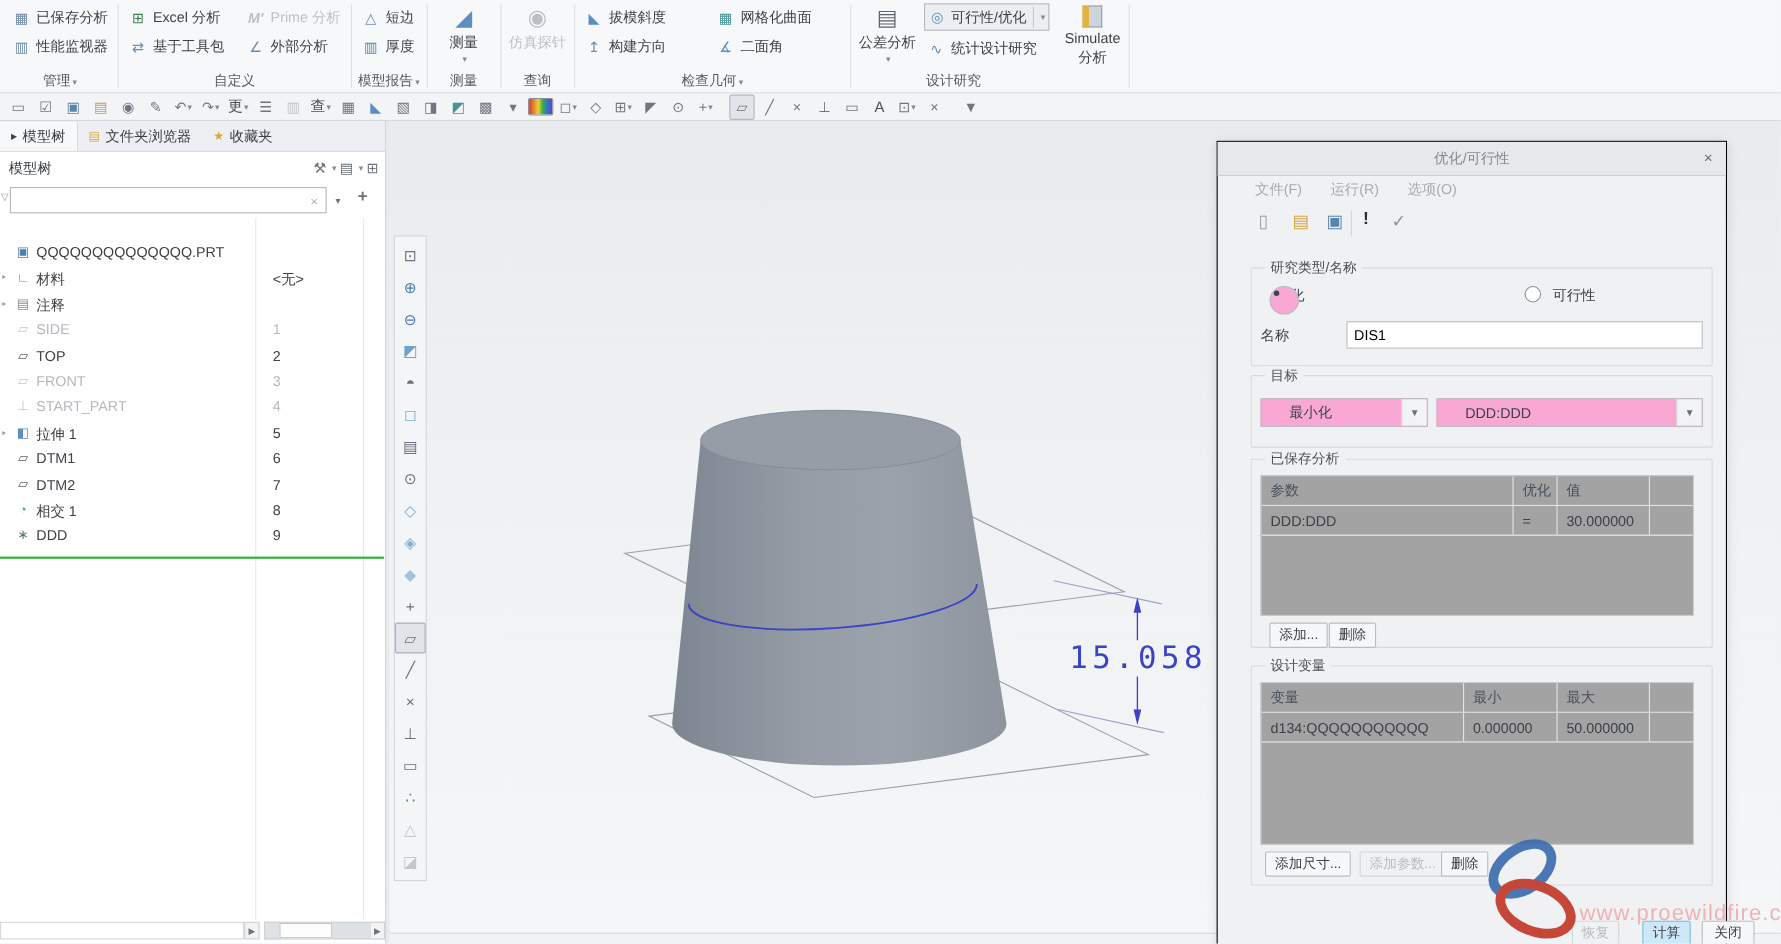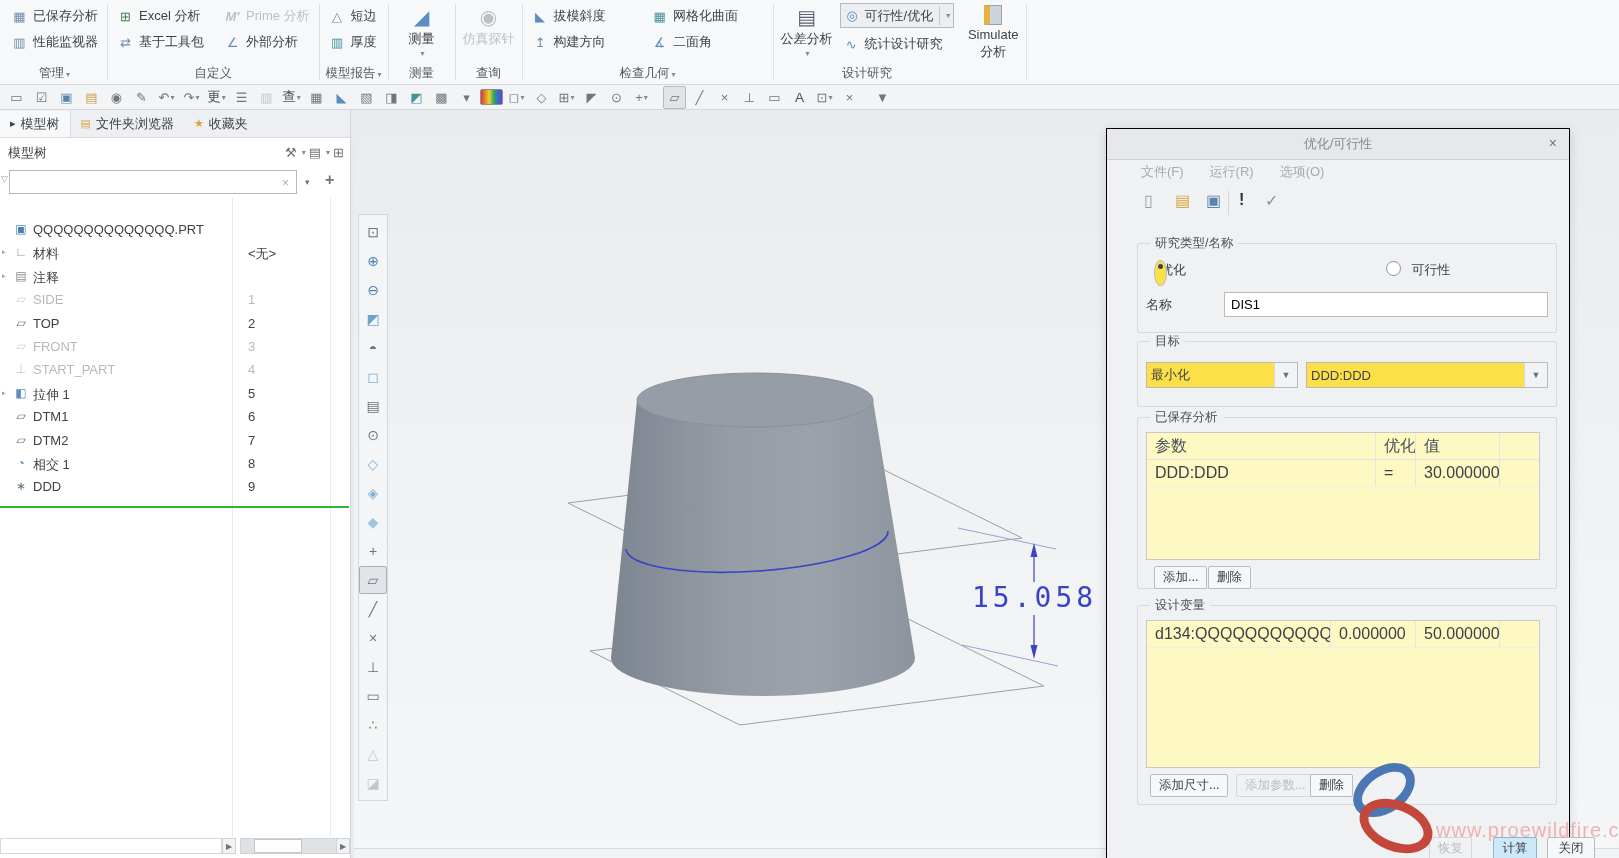--- a/index.html
+++ b/index.html
@@ -100,25 +100,25 @@
   .rp-tools .ti{position:absolute;top:2px;font-size:16px;}
   .rp-tsep{position:absolute;left:121px;top:2px;width:1px;height:24px;background:#d2d5d9;}
   .fs{position:absolute;left:30px;right:12px;border:1px solid #d6d9dd;border-radius:2px;}
   .fs .legend{position:absolute;top:-9px;left:12px;background:#f0f1f3;padding:0 5px;font-size:12.5px;color:#4a4f55;}
   .radio{display:inline-block;width:13px;height:13px;border:1px solid #8d939b;border-radius:50%;background:#fff;
          vertical-align:-2px;position:relative;}
   .radio.sel::after{content:"";position:absolute;left:3px;top:3px;width:5px;height:5px;border-radius:50%;background:#3d444c;}
   .rlabel-sm{font-size:13px;color:#3d4248;}
   .nameinput{position:absolute;height:25px;border:1px solid #b7bbc1;box-sizing:border-box;background:#fff;
              font-size:13px;padding:0 6px;font-family:"Liberation Sans",sans-serif;}
-  .sel{position:absolute;height:26px;background:#fde047;border:1px solid #b7bbc1;box-sizing:border-box;
-       font-size:13px;display:flex;align-items:center;padding-left:4px;}
+  .sel{position:absolute;height:26px;background:#f9a8d4;border:1px solid #b7bbc1;box-sizing:border-box;
+       font-size:13px;display:flex;align-items:center;padding-left:25px;}
   .sarrow{position:absolute;right:0;top:0;bottom:0;width:22px;border-left:1px solid #d5d8dc;background:#f2f3f5;
           display:flex;align-items:center;justify-content:center;font-size:9px;color:#6a7077;}
-  .ptable{position:absolute;background:#fef9c3;border:1px solid #c7cacf;box-sizing:border-box;overflow:hidden;font-size:16px;}
+  .ptable{position:absolute;background:#a3a3a3;border:1px solid #c7cacf;box-sizing:border-box;overflow:hidden;font-size:13px;}
   .prow{display:grid;height:26px;align-items:center;}
   .tbl-c .prow{grid-template-columns:229px 40px 84px auto;}
   .tbl-v .prow{grid-template-columns:184px 85px 84px auto;}
   .prow.phead{border-bottom:1px solid #dfe2e6;color:#46505a;}
   .prow.pdata{border-bottom:1px solid #eceef0;color:#3d4248;}
   .pcell{padding-left:8px;border-right:1px solid #e3e6e9;height:100%;display:flex;align-items:center;
          white-space:nowrap;overflow:hidden;box-sizing:border-box;}
   .pcell:last-child{border-right:none;}
   .btn{position:absolute;height:23px;display:flex;align-items:center;justify-content:center;padding:0 8px;
        background:#f6f7f8;border:1px solid #b9bdc3;font-size:12.5px;color:#3d4248;border-radius:2px;
@@ -609,20 +609,26 @@
               <div class="pcell"></div>
             </div>
           </div>
         <div class="btn" style="left:16px;top:148px;min-width:46px">添加...</div>
         <div class="btn" style="left:70px;top:148px;min-width:40px">删除</div>
       </div>
 
       <div class="fs" style="top:476px;height:198px">
         <span class="legend">设计变量</span>
         <div class="ptable tbl-v" id="tbl-variables" style="left:8px;top:14px;right:16px;height:148px">
+            <div class="prow phead">
+              <div class="pcell">变量</div>
+              <div class="pcell">最小</div>
+              <div class="pcell">最大</div>
+              <div class="pcell"></div>
+            </div>
             <div class="prow pdata">
               <div class="pcell">d134:QQQQQQQQQQQ</div>
               <div class="pcell">0.000000</div>
               <div class="pcell">50.000000</div>
               <div class="pcell"></div>
             </div>
           </div>
         <div class="btn" style="left:12px;top:168px;min-width:64px">添加尺寸...</div>
         <div class="btn bdis" style="left:98px;top:168px;min-width:62px">添加参数...</div>
         <div class="btn" style="left:172px;top:168px;min-width:40px">删除</div>

